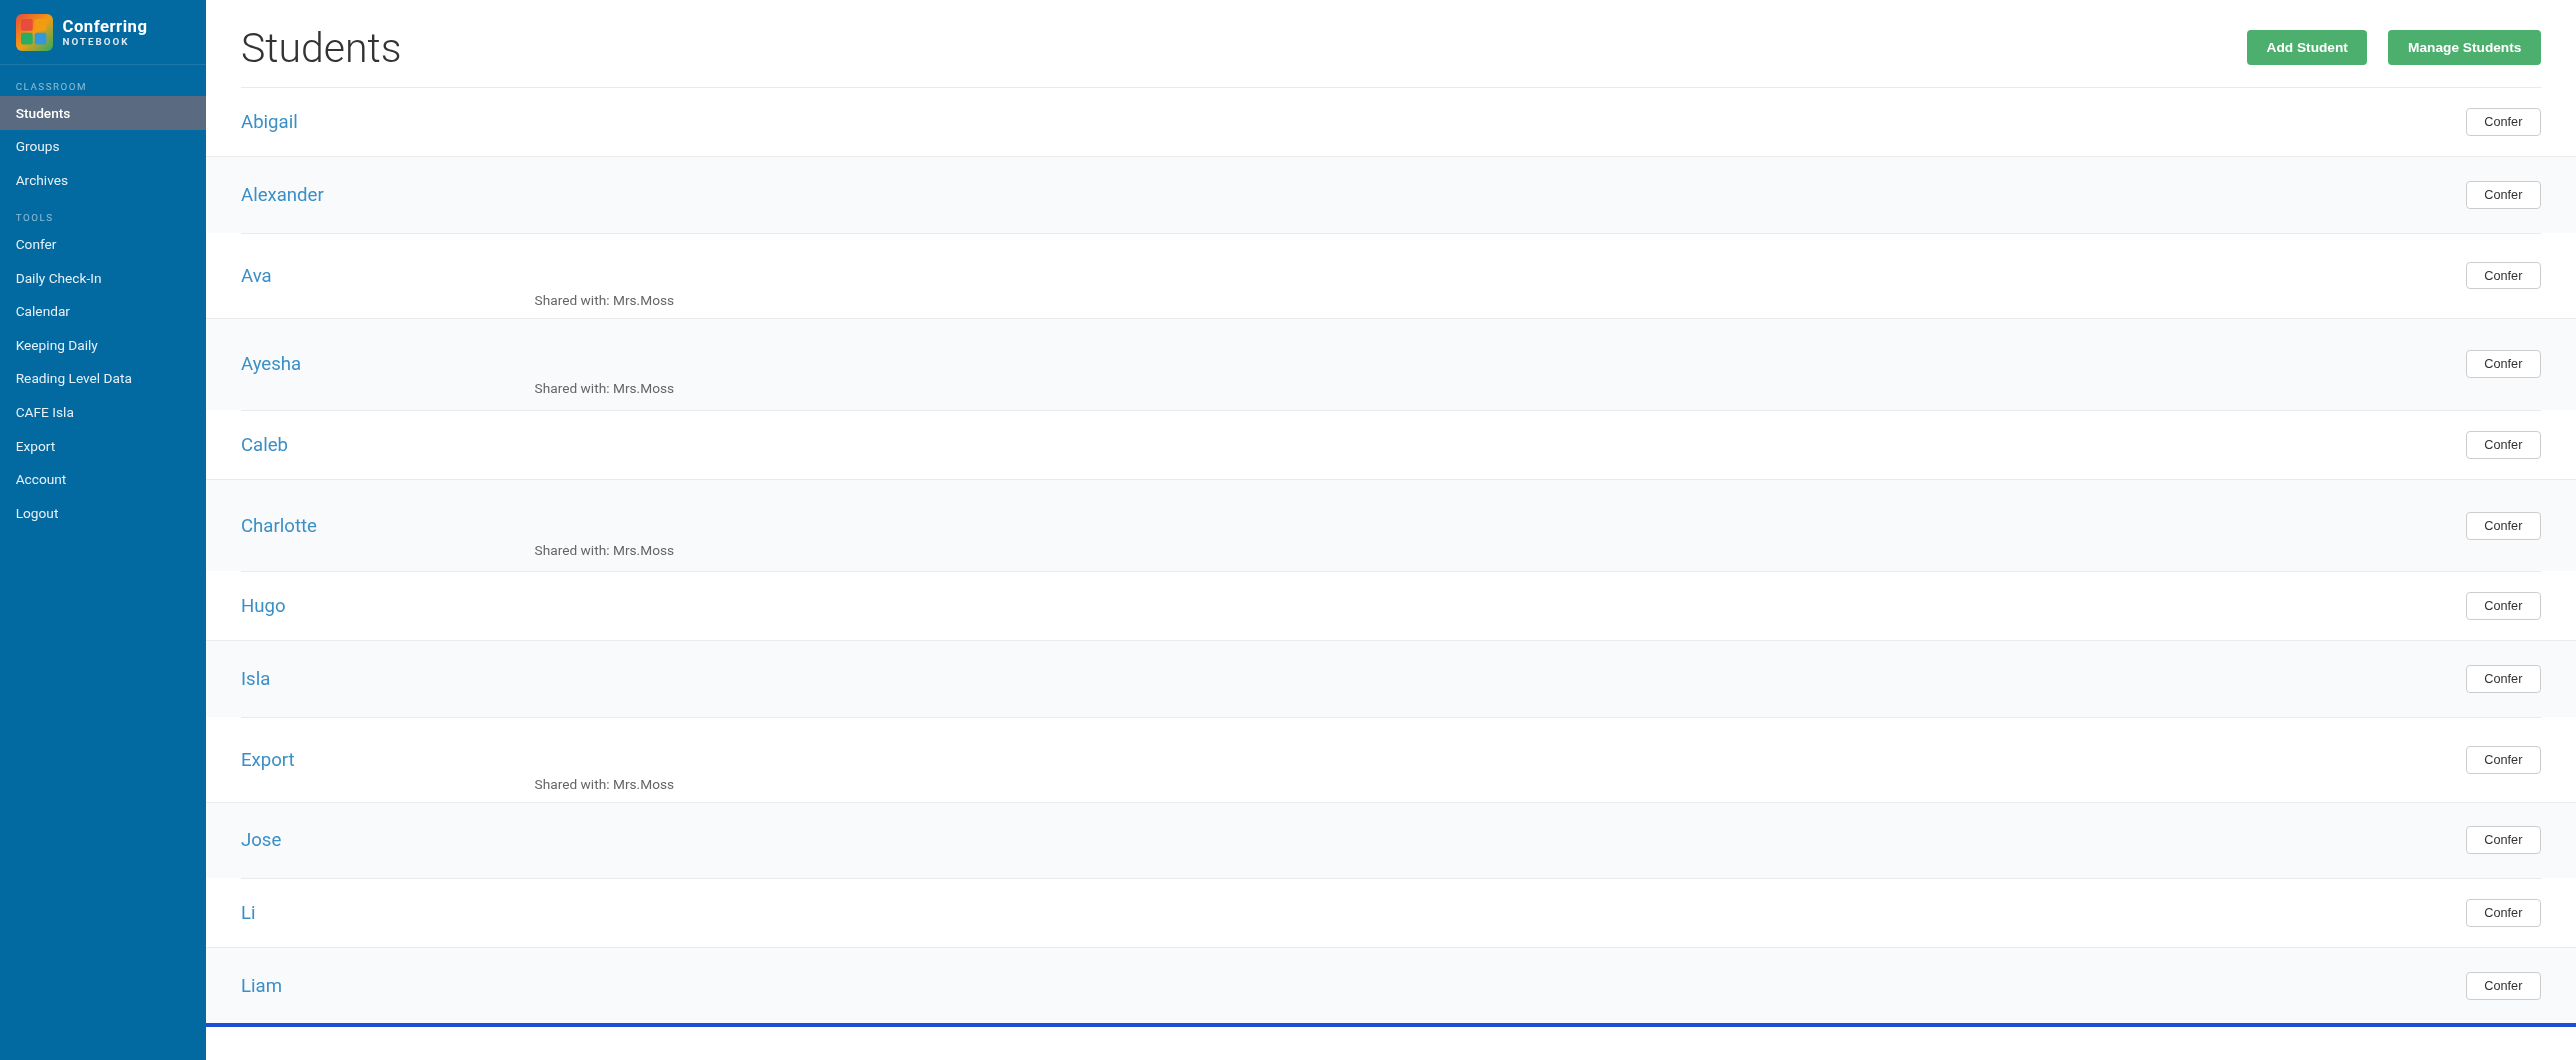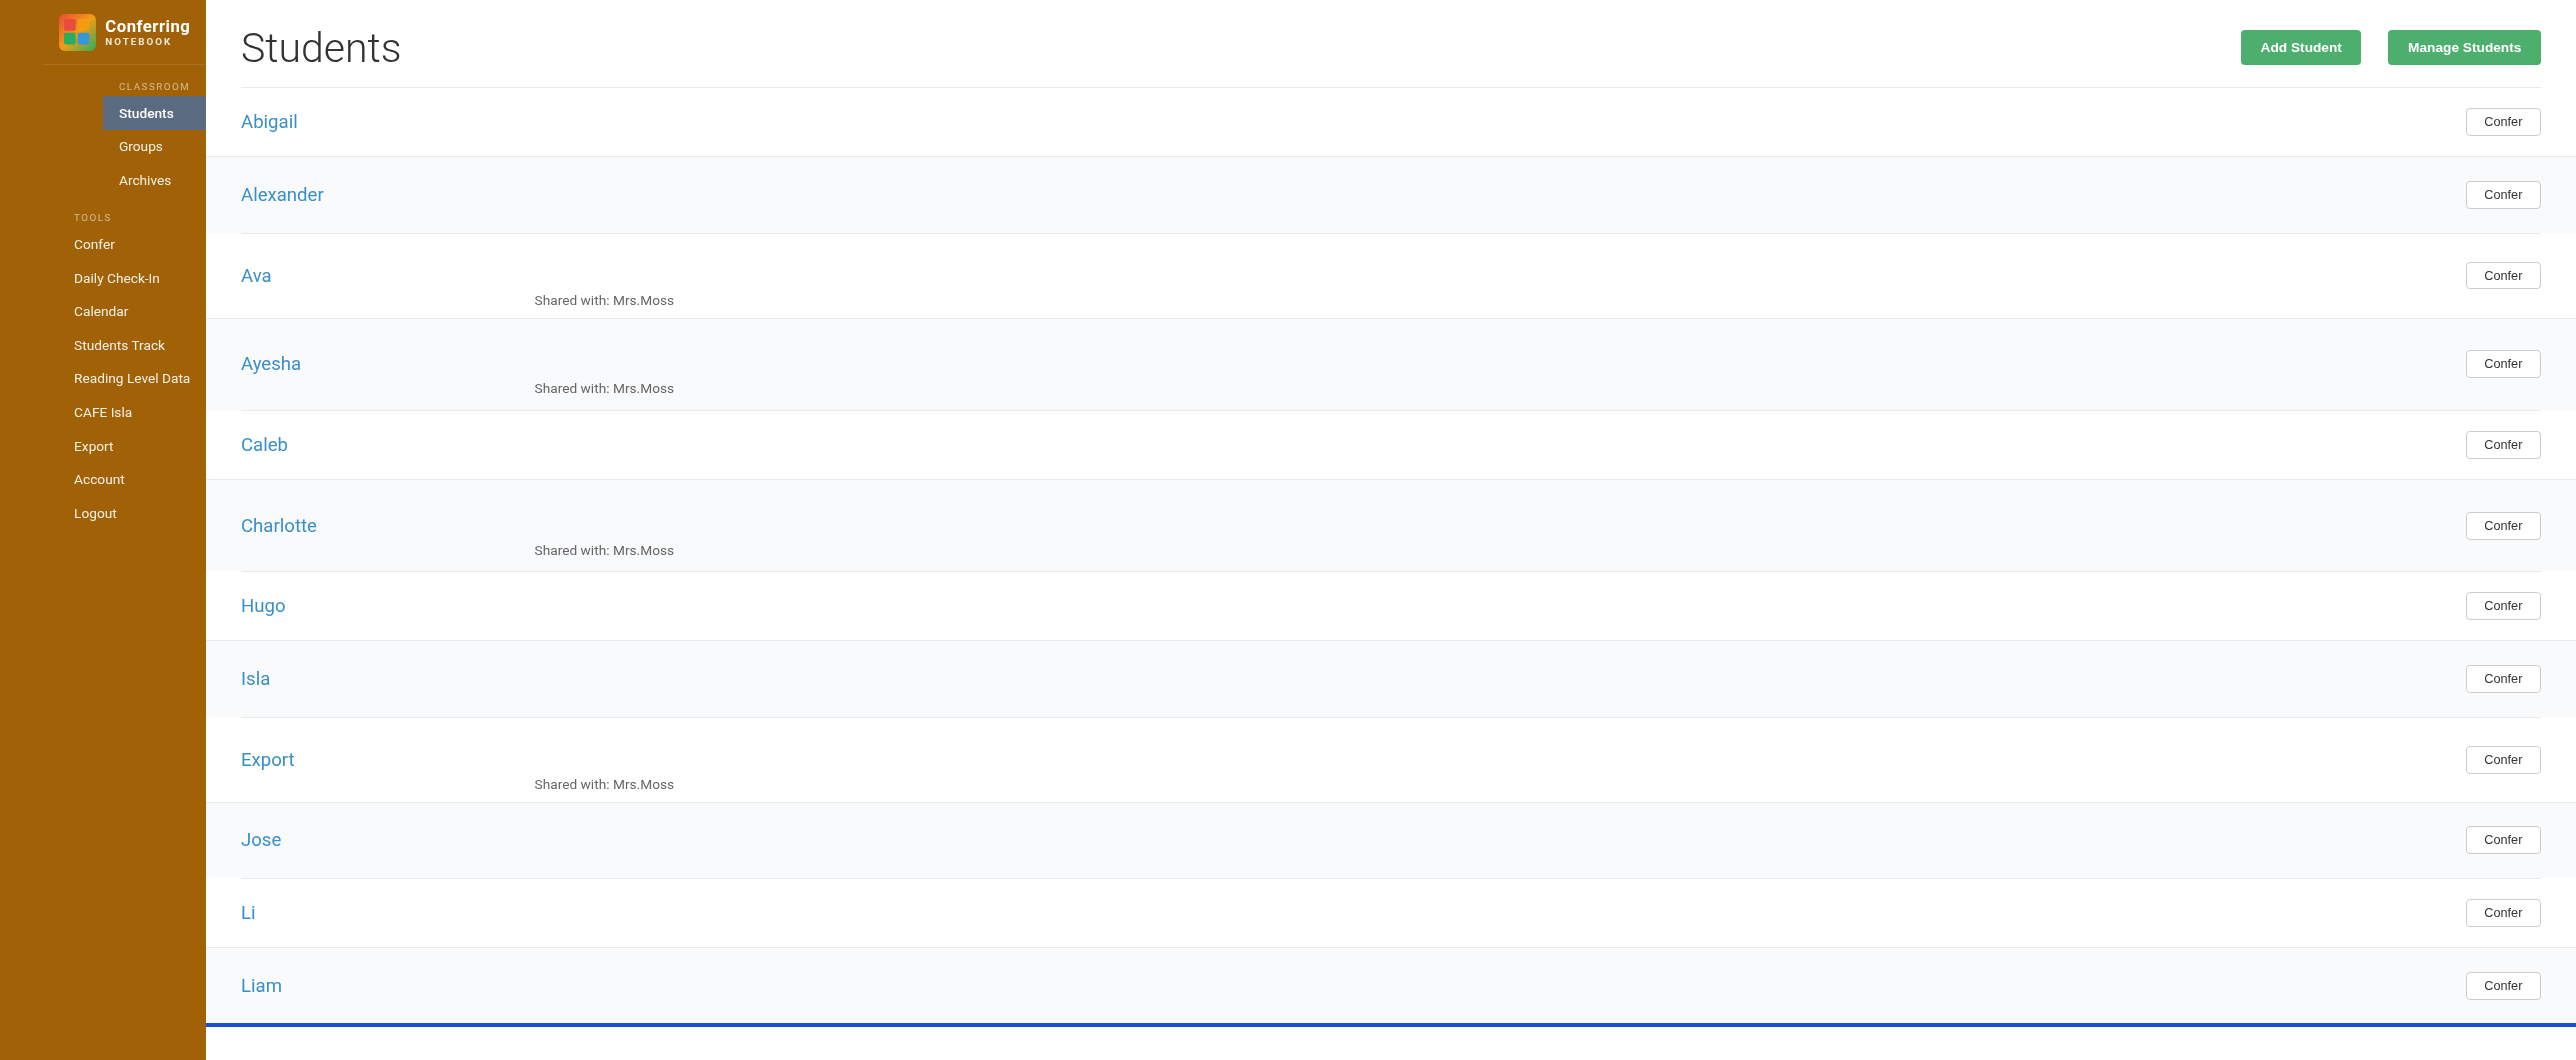--- a/index.html
+++ b/index.html
@@ -2,27 +2,26 @@
 <html><head>
   <meta charset="utf-8">
   <style>
     * { box-sizing: border-box; margin: 0; padding: 0; }
     body { font-family: -apple-system, BlinkMacSystemFont, 'Segoe UI', Roboto, sans-serif; display: flex; height: 100vh; overflow: hidden; background: #fff; }
 
     
     #sidebar {
       width: 206px;
       min-width: 206px;
-      background: #a16207;
+      background: #0369a1;
       color: #fff;
       display: flex;
       flex-direction: column;
       height: 100vh;
       overflow-y: auto;
-      align-items: flex-end;
     }
 
     #sidebar-logo {
       display: flex;
       align-items: center;
       padding: 13.7px 15.7px;
       border-bottom: 1px solid rgba(255,255,255,0.1);
     }
 
     .logo-icon {
@@ -77,21 +76,21 @@
     }
 
     .page-title {
       font-size: 41px;
       font-weight: 300;
       color: #333;
     }
 
     .header-buttons {
       display: flex;
-      gap: 27px;
+      gap: 21px;
       margin-left: 40px;
     }
 
     .btn-green {
       background: #4caf6e;
       color: #fff;
       border: none;
       border-radius: 3.9px;
       padding: 9.8px 19.6px;
       font-size: 13.7px;
@@ -182,21 +181,21 @@
     <div class="sidebar-item">
       <span>Confer</span>
     </div>
     <div class="sidebar-item">
       <span>Daily Check-In</span>
     </div>
     <div class="sidebar-item">
       <span>Calendar</span>
     </div>
     <div class="sidebar-item">
-      <span>Students Track</span>
+      <span>Keeping Daily</span>
     </div>
     <div class="sidebar-item">
       <span>Reading Level Data</span>
     </div>
     <div class="sidebar-item">
       <span>CAFE Isla</span>
     </div>
     <div class="sidebar-item">
       <span>Export</span>
     </div>

